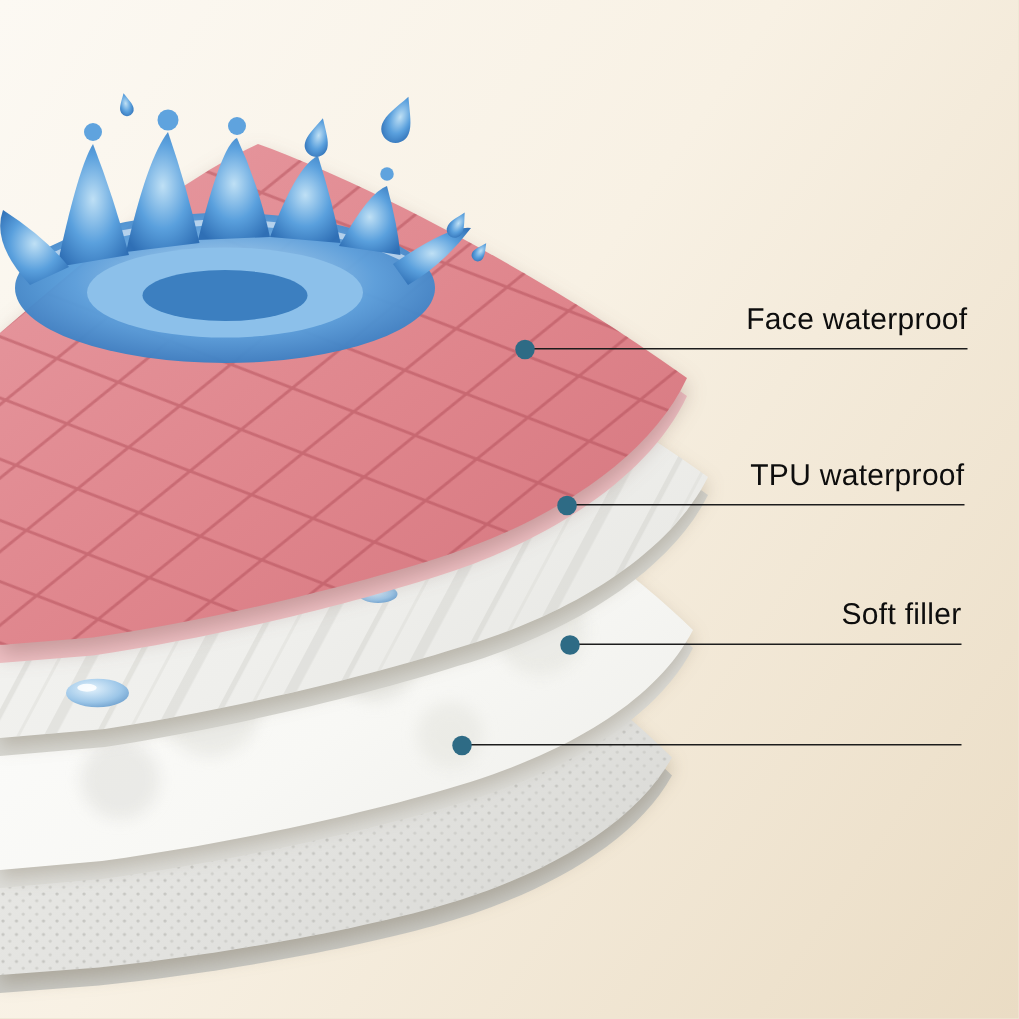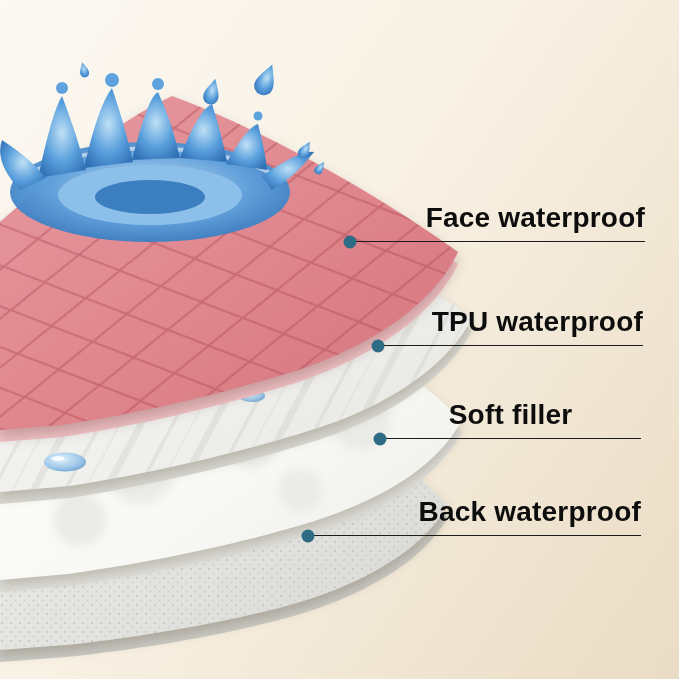--- a/index.html
+++ b/index.html
@@ -16,22 +16,22 @@
     overflow:hidden;
     background:linear-gradient(125deg,#fcf9f3 0%,#f8f1e4 45%,#eadcc4 100%);
   }
   .scene svg{position:absolute;left:0;top:0;}
   .callout{
     position:absolute;
     display:flex;flex-direction:column;align-items:flex-end;
     z-index:5;
   }
   .callout-label{
-    font-size:28px;
-    font-weight:700;
+    font-size:20px;
+    font-weight:400;
     letter-spacing:.2px;
     color:#0d0d0d;
     margin-bottom:7px;
     white-space:nowrap;
   }
   .callout-line{
     position:relative;
     width:100%;
     border-top:1.6px solid #1c1c1c;
     height:0;
@@ -40,21 +40,21 @@
     position:absolute;
     left:0;top:0;
     width:13px;height:13px;
     border-radius:50%;
     background:#2e6b85;
     transform:translate(-50%,-50%);
   }
   
   .c1{top:202px;left:350px;right:34px;}
   .c2{top:306px;left:378px;right:36px;}
-  .c3{top:399px;left:380px;right:38px;align-items:center;}
+  .c3{top:399px;left:380px;right:38px;}
   .c4{top:496px;left:308px;right:38px;}
 </style>
 </head>
 <body>
 
 <div class="scene">
 
   <svg width="679" height="679" viewBox="0 0 679 679">
     <defs>
       <linearGradient id="pinkGrad" x1="0" y1="0" x2="1" y2="1">
@@ -224,19 +224,18 @@
   </div>
 
   <div class="callout c3">
     <span class="callout-label">Soft filler</span>
     <div class="callout-line">
       <span class="callout-dot"></span>
     </div>
   </div>
 
   <div class="callout c4">
-    <span class="callout-label">Back waterproof</span>
     <div class="callout-line">
       <span class="callout-dot"></span>
     </div>
   </div>
 
 </div>
 
 </body></html>

